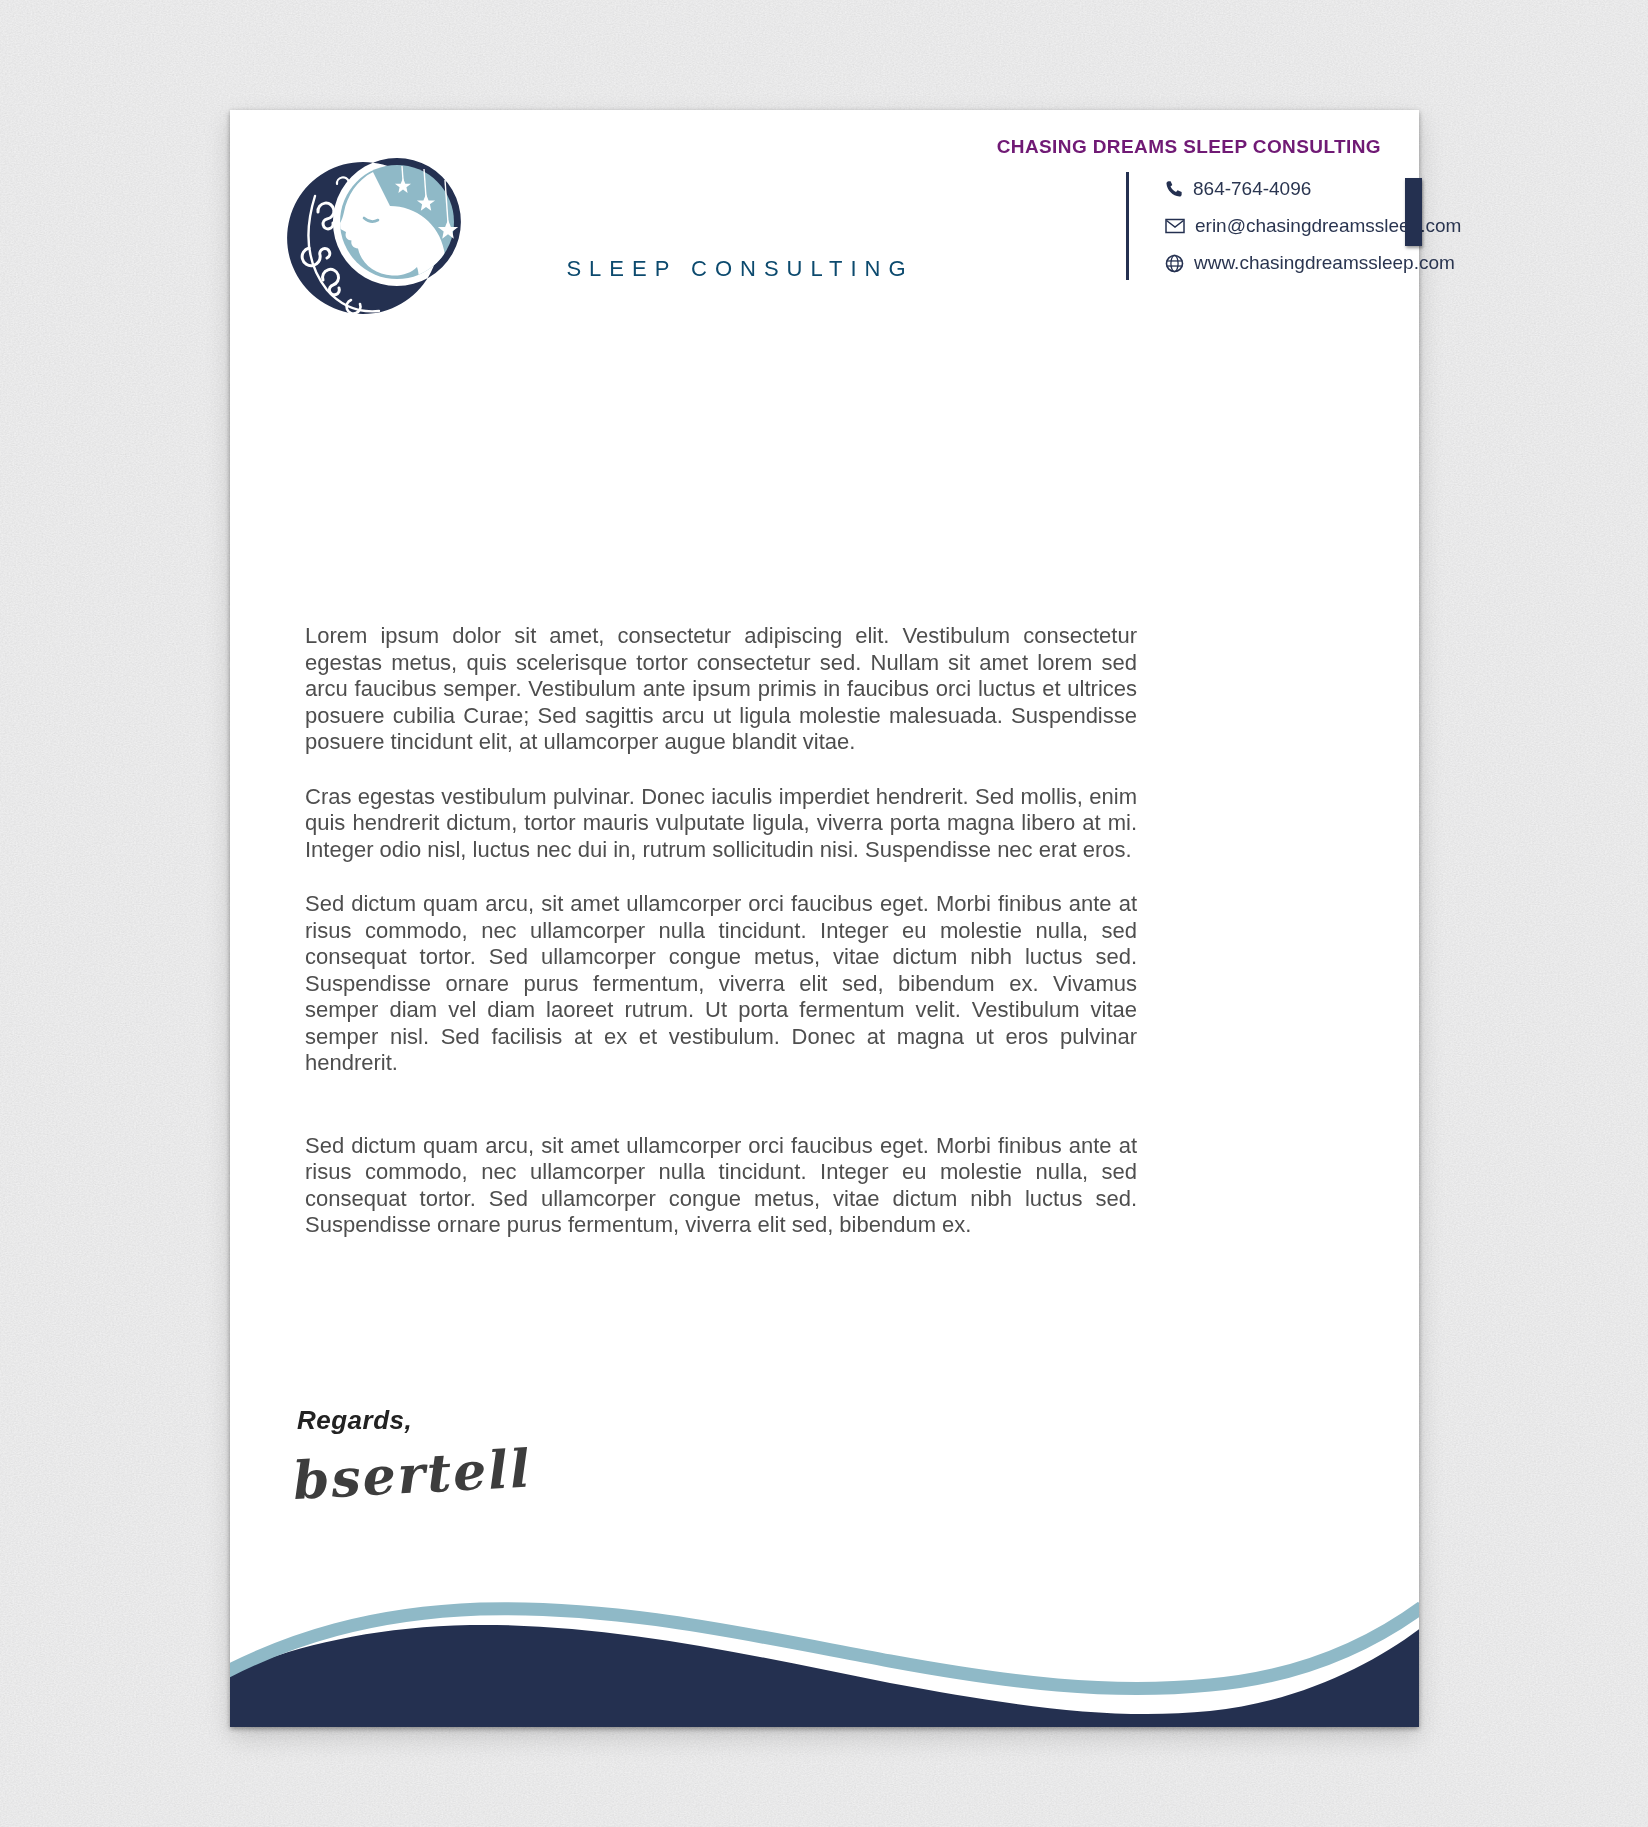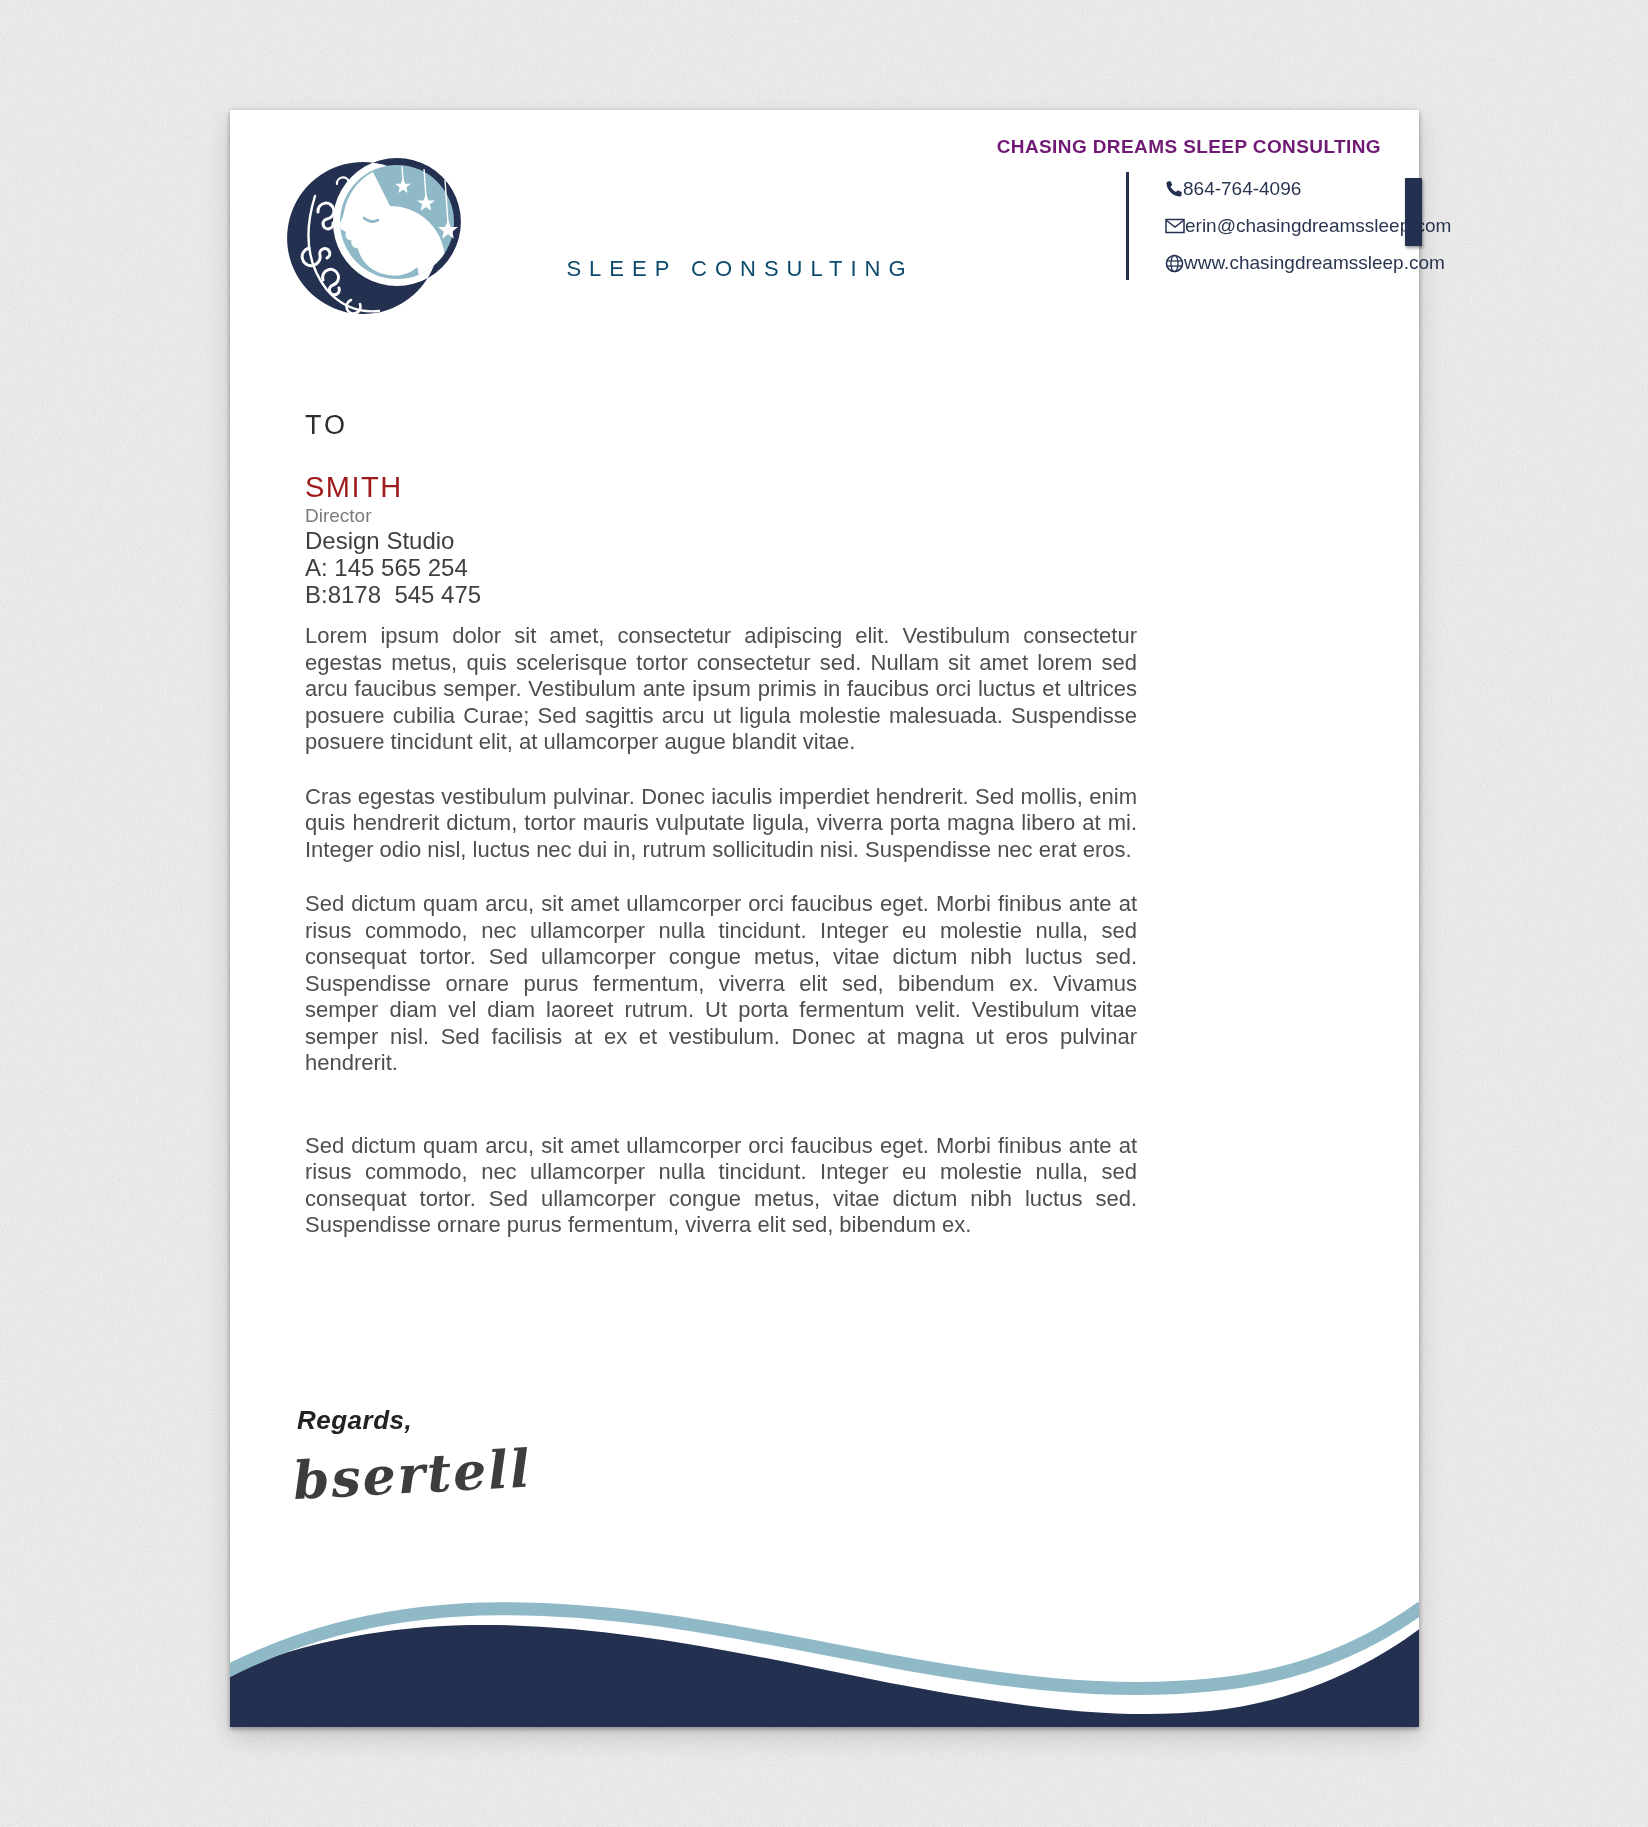--- a/index.html
+++ b/index.html
@@ -41,21 +41,21 @@
     position:absolute; top:26px; right:38px;
     font-size:19px; font-weight:700; color:#701a75;
     letter-spacing:.4px; white-space:nowrap;
   }
   .contact-block {
     position:absolute; left:896px; top:62px;
     border-left:3px solid #243050;
     padding:6px 0 6px 36px;
     display:flex; flex-direction:column; gap:15px;
   }
-  .contact-row { display:flex; align-items:center; gap:0; }
+  .contact-row { display:flex; align-items:center; gap:10px; }
   .contact-row svg { flex:0 0 auto; }
   .contact-text { font-size:19px; color:#2a3550; white-space:nowrap; }
   .edge-tab {
     position:absolute; right:-3px; top:68px;
     width:17px; height:68px; background:#243050;
     box-shadow:1px 2px 3px rgba(0,0,0,.4);
   }
 
   
   .recipient { position:absolute; left:75px; top:300px; color:#3c3c3c; }
@@ -181,28 +181,20 @@
         <ellipse cx="9" cy="9" rx="3.4" ry="7.6" fill="none" stroke="#243050" stroke-width="1.2"></ellipse>
         <line x1="1.6" y1="6.6" x2="16.4" y2="6.6" stroke="#243050" stroke-width="1.2"></line>
         <line x1="1.6" y1="11.4" x2="16.4" y2="11.4" stroke="#243050" stroke-width="1.2"></line>
       </svg>
       <span class="contact-text">www.chasingdreamssleep.com</span>
     </div>
   </div>
 
   <div class="edge-tab"></div>
 
-  <div class="recipient">
-    <div class="to-label">TO</div>
-    <div class="recipient-name" style="color:#9e1b1b">SMITH</div>
-    <div class="recipient-title">Director</div>
-    <div class="recipient-line">Design Studio</div>
-    <div class="recipient-line">A: 145 565 254</div>
-    <div class="recipient-line">B:8178  545 475</div>
-  </div>
 
   <div class="letter-body">
     <p>Lorem ipsum dolor sit amet, consectetur adipiscing elit. Vestibulum consectetur egestas metus, quis scelerisque tortor consectetur sed. Nullam sit amet lorem sed arcu faucibus semper. Vestibulum ante ipsum primis in faucibus orci luctus et ultrices posuere cubilia Curae; Sed sagittis arcu ut ligula molestie malesuada. Suspendisse posuere tincidunt elit, at ullamcorper augue blandit vitae.</p>
     <p>Cras egestas vestibulum pulvinar. Donec iaculis imperdiet hendrerit. Sed mollis, enim quis hendrerit dictum, tortor mauris vulputate ligula, viverra porta magna libero at mi. Integer odio nisl, luctus nec dui in, rutrum sollicitudin nisi. Suspendisse nec erat eros.</p>
     <p class="big-gap">Sed dictum quam arcu, sit amet ullamcorper orci faucibus eget. Morbi finibus ante at risus commodo, nec ullamcorper nulla tincidunt. Integer eu molestie nulla, sed consequat tortor. Sed ullamcorper congue metus, vitae dictum nibh luctus sed. Suspendisse ornare purus fermentum, viverra elit sed, bibendum ex. Vivamus semper diam vel diam laoreet rutrum. Ut porta fermentum velit. Vestibulum vitae semper nisl. Sed facilisis at ex et vestibulum. Donec at magna ut eros pulvinar hendrerit.</p>
     <p>Sed dictum quam arcu, sit amet ullamcorper orci faucibus eget. Morbi finibus ante at risus commodo, nec ullamcorper nulla tincidunt. Integer eu molestie nulla, sed consequat tortor. Sed ullamcorper congue metus, vitae dictum nibh luctus sed. Suspendisse ornare purus fermentum, viverra elit sed, bibendum ex.</p>
   </div>
 
   <div class="closing">
     <div class="regards">Regards,</div>

